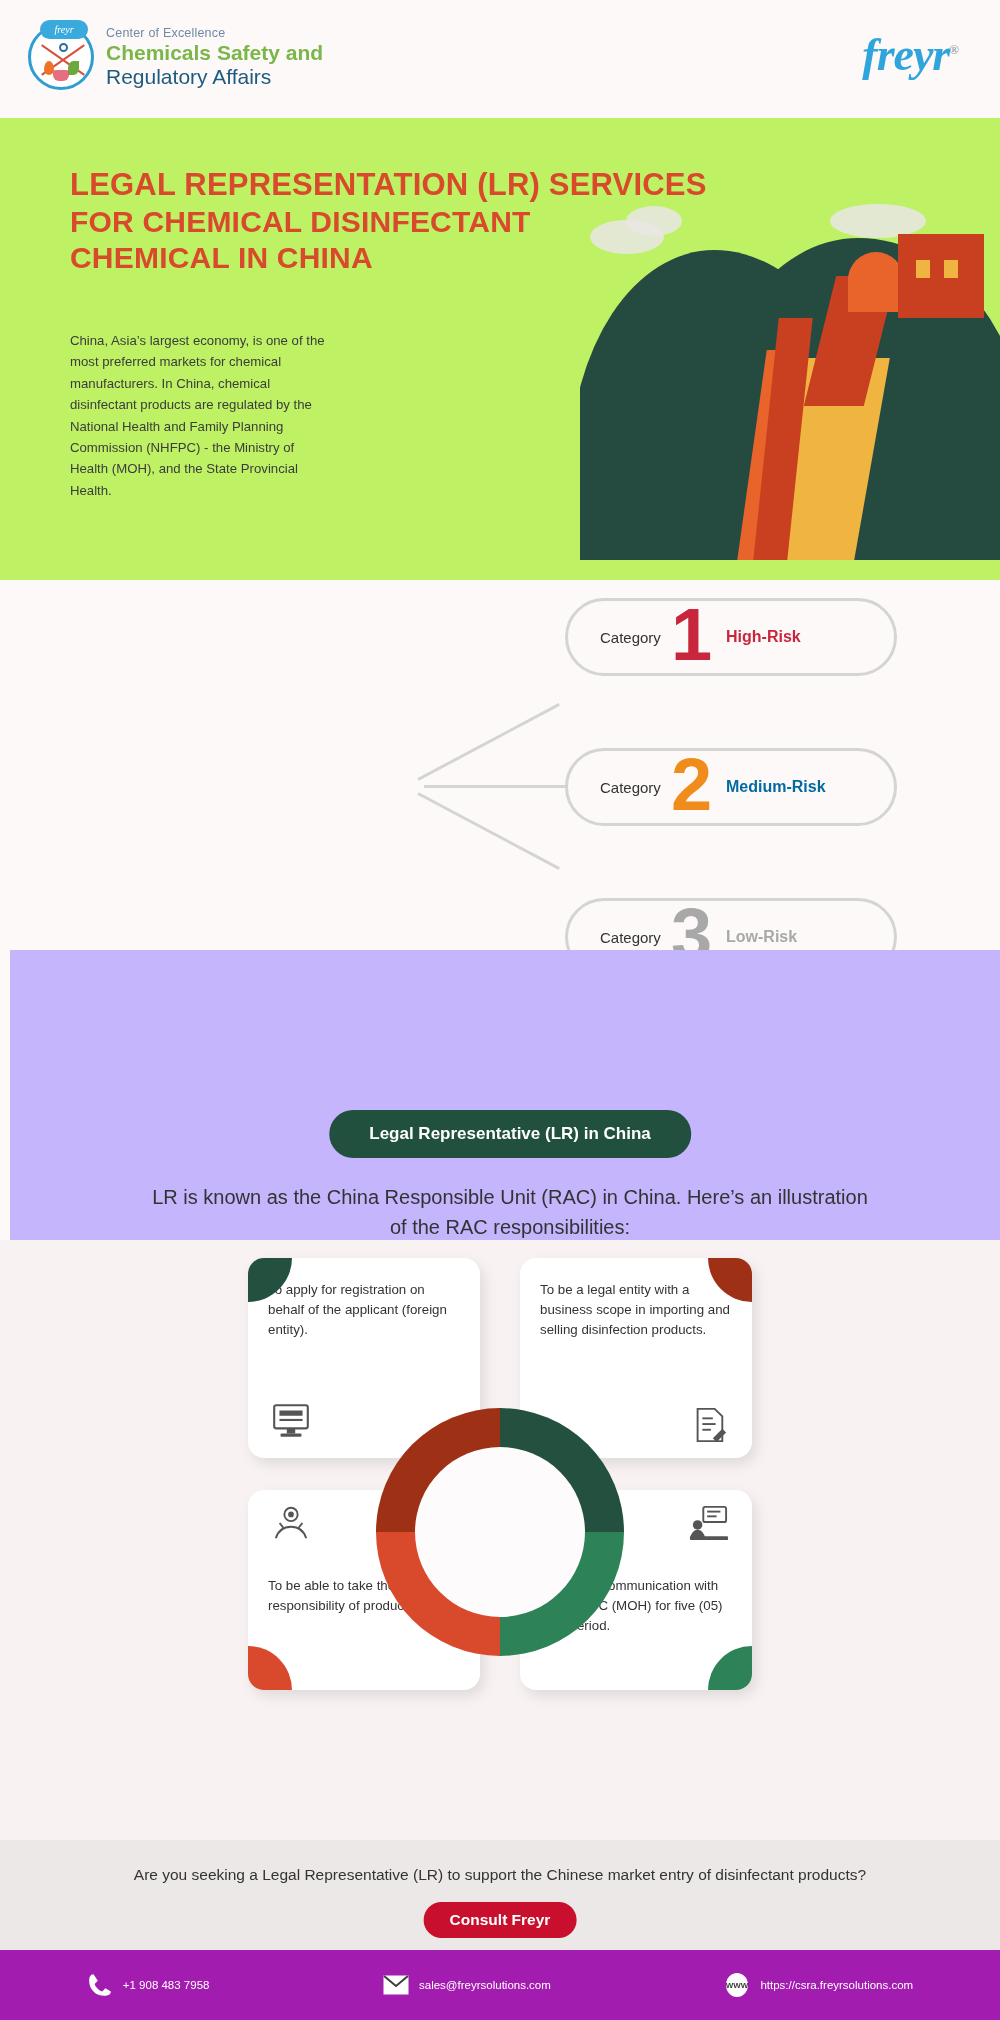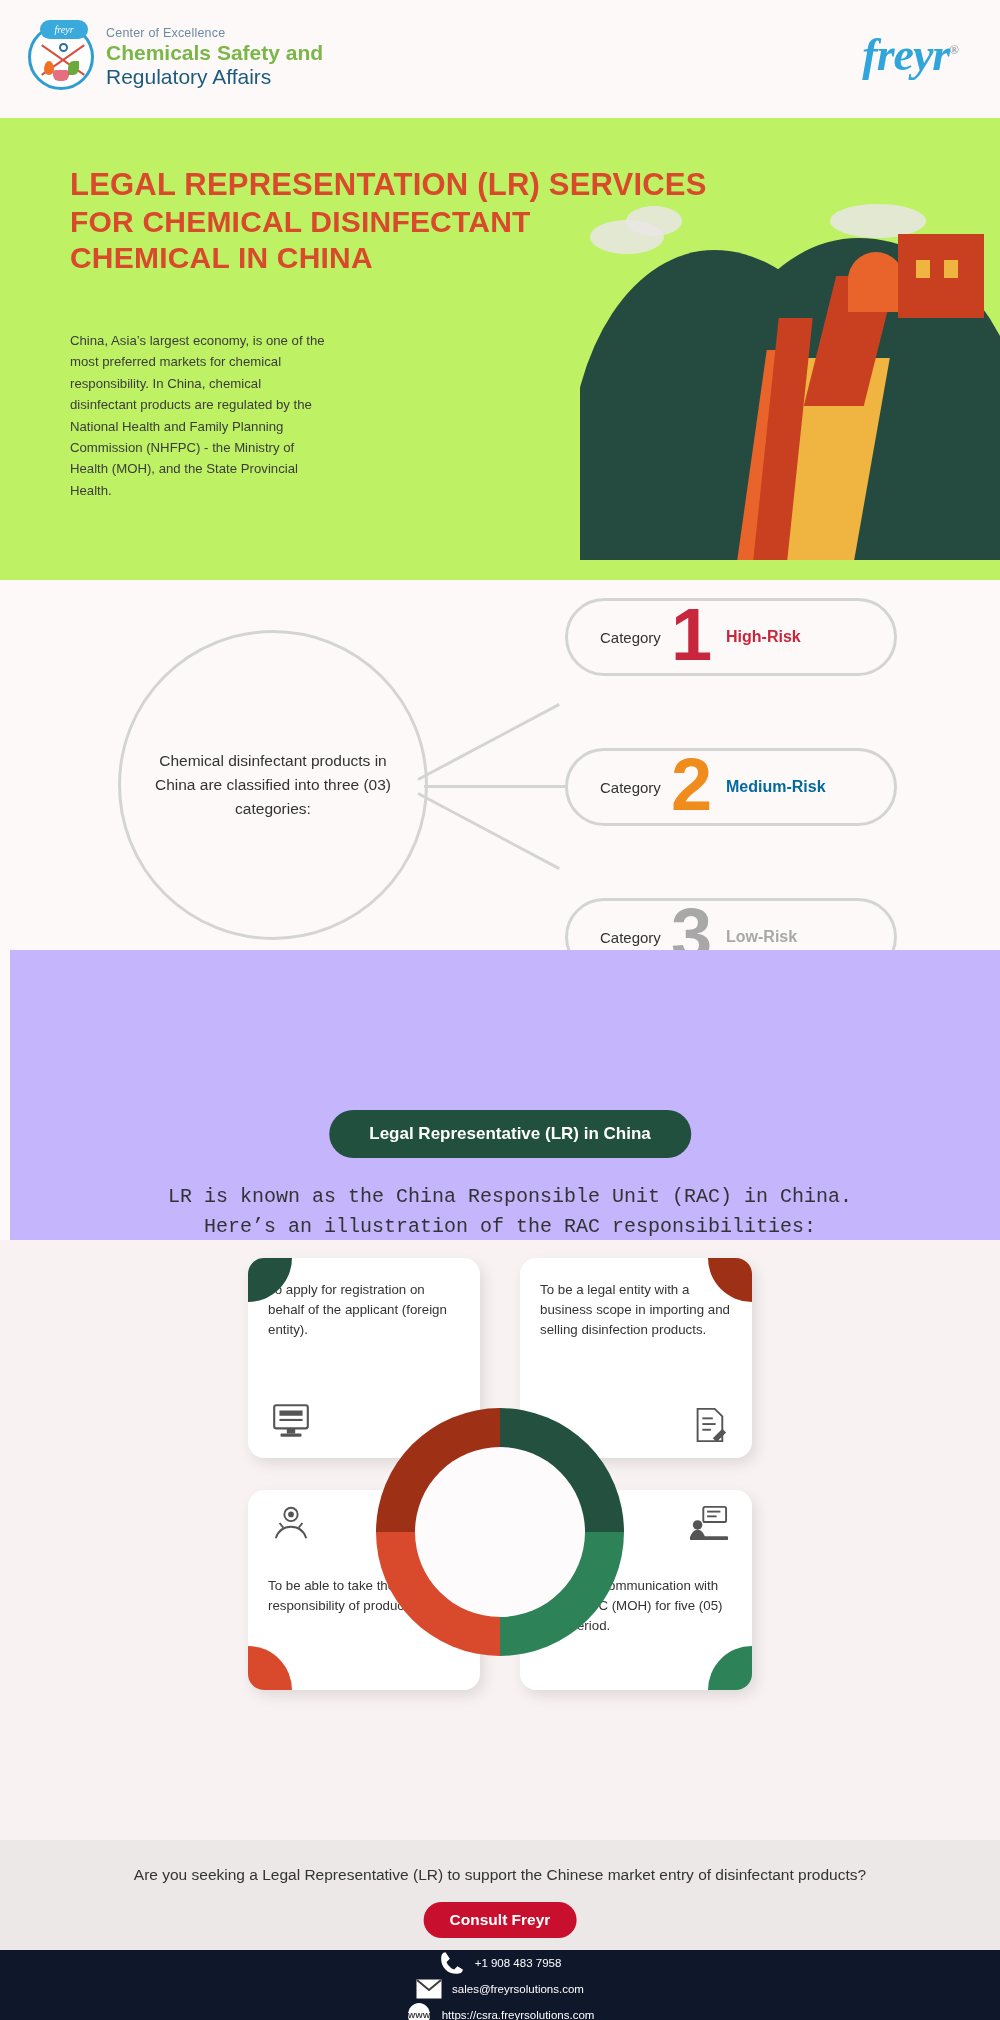--- a/index.html
+++ b/index.html
@@ -64,21 +64,21 @@
   .catpill .num { font-size:74px; font-weight:bold; line-height:.82; margin-left:10px; margin-top:-4px; }
   .catpill .risk { font-size:16px; font-weight:bold; margin-left:14px; }
   .p1 { top:18px; }  .p2 { top:168px; }  .p3 { top:318px; }
 
   
   .lrsec { position:absolute; top:950px; left:10px; width:1000px; height:300px;
            background:#c4b5fd; }
   .lrbadge { position:absolute; left:50%; transform:translateX(-50%); top:160px; background:#21503f;
              color:#fff; font-size:17px; font-weight:bold; padding:14px 40px; border-radius:24px; }
   .lrtext { position:absolute; left:50%; transform:translateX(-50%); top:232px; width:720px;
-            text-align:center; font-size:20px; color:#333; line-height:1.5;font-family:Liberation Mono, monospace; }
+            text-align:center; font-size:20px; color:#333; line-height:1.5; }
 
   
   .cardsec { position:absolute; top:1240px; left:0; width:1000px; height:600px; background:#f8f3f2; }
   .card { position:absolute; width:232px; height:200px; background:#fff; border-radius:16px;
           box-shadow:4px 6px 14px rgba(0,0,0,.10); padding:22px 20px; }
   .card p { font-size:13.3px; color:#333; line-height:1.5; }
   .corner { position:absolute; width:44px; height:44px; }
   .c-tl { top:0; left:0; border-radius:16px 0 44px 0; }
   .c-tr { top:0; right:0; border-radius:0 16px 0 44px; }
   .c-bl { bottom:0; left:0; border-radius:0 44px 0 16px; }
@@ -91,22 +91,22 @@
                 width:170px; height:170px; border-radius:50%; background:#fdfbfb; }
 
   
   .cta { position:absolute; top:1840px; left:0; width:1000px; height:110px; background:#ece8e8; }
   .cta-q { position:absolute; top:26px; width:1000px; text-align:center; font-size:15.5px; color:#333; }
   .cta-btn { position:absolute; top:62px; left:50%; transform:translateX(-50%); background:#c8102e;
              color:#fff; font-size:15.5px; font-weight:bold; padding:9px 26px; border-radius:18px;
              border:none; cursor:pointer; font-family:"Liberation Sans", sans-serif; }
 
   
-  .footer { position:absolute; top:1950px; left:0; width:1000px; height:70px; background:#0f172a;
-            display:flex; align-items:center; justify-content:space-around;flex-direction:column; }
+  .footer { position:absolute; top:1950px; left:0; width:1000px; height:70px; background:#a21caf;
+            display:flex; align-items:center; justify-content:space-around; }
   .fitem { display:flex; align-items:center; gap:10px; color:#fff; font-size:11.5px; }
   .ficon { width:26px; height:26px; flex:none; }
 </style>
 </head>
 <body>
 
 <div class="page">
 
   <div class="header">
     <div class="logo-wrap">
@@ -145,27 +145,24 @@
       <div class="tower" style="left:318px; top:46px; width:86px; height:74px;"></div>
       <div class="tower" style="left:318px; top:36px; width:86px; height:12px;"></div>
       <div class="wall-y" style="left:336px; top:62px; width:14px; height:18px;"></div>
       <div class="wall-y" style="left:364px; top:62px; width:14px; height:18px;"></div>
     </div>
     <div class="hero-title">
       <div class="t1">LEGAL REPRESENTATION (LR) SERVICES</div>
       <div>FOR CHEMICAL DISINFECTANT</div>
       <div>CHEMICAL IN CHINA</div>
     </div>
-    <div class="hero-para">China, Asia’s largest economy, is one of the most preferred markets for chemical responsibility. In China, chemical disinfectant products are regulated by the National Health and Family Planning Commission (NHFPC) - the Ministry of Health (MOH), and the State Provincial Health.</div>
+    <div class="hero-para">China, Asia’s largest economy, is one of the most preferred markets for chemical manufacturers. In China, chemical disinfectant products are regulated by the National Health and Family Planning Commission (NHFPC) - the Ministry of Health (MOH), and the State Provincial Health.</div>
   </div>
 
   <div class="catsec">
-    <div class="bigcircle">
-      <p>Chemical disinfectant products in China are classified into three (03) categories:</p>
-    </div>
     <div class="connector" style="left:418px; top:198px; width:160px; transform:rotate(-28deg);"></div>
     <div class="connector" style="left:424px; top:205px; width:146px;"></div>
     <div class="connector" style="left:418px; top:212px; width:160px; transform:rotate(28deg);"></div>
 
     <div class="catpill p1">
       <span class="lbl">Category</span>
       <span class="num" style="color:#c8263c">1</span>
       <span class="risk" style="color:#c8263c">High-Risk</span>
     </div>
     <div class="catpill p2">

